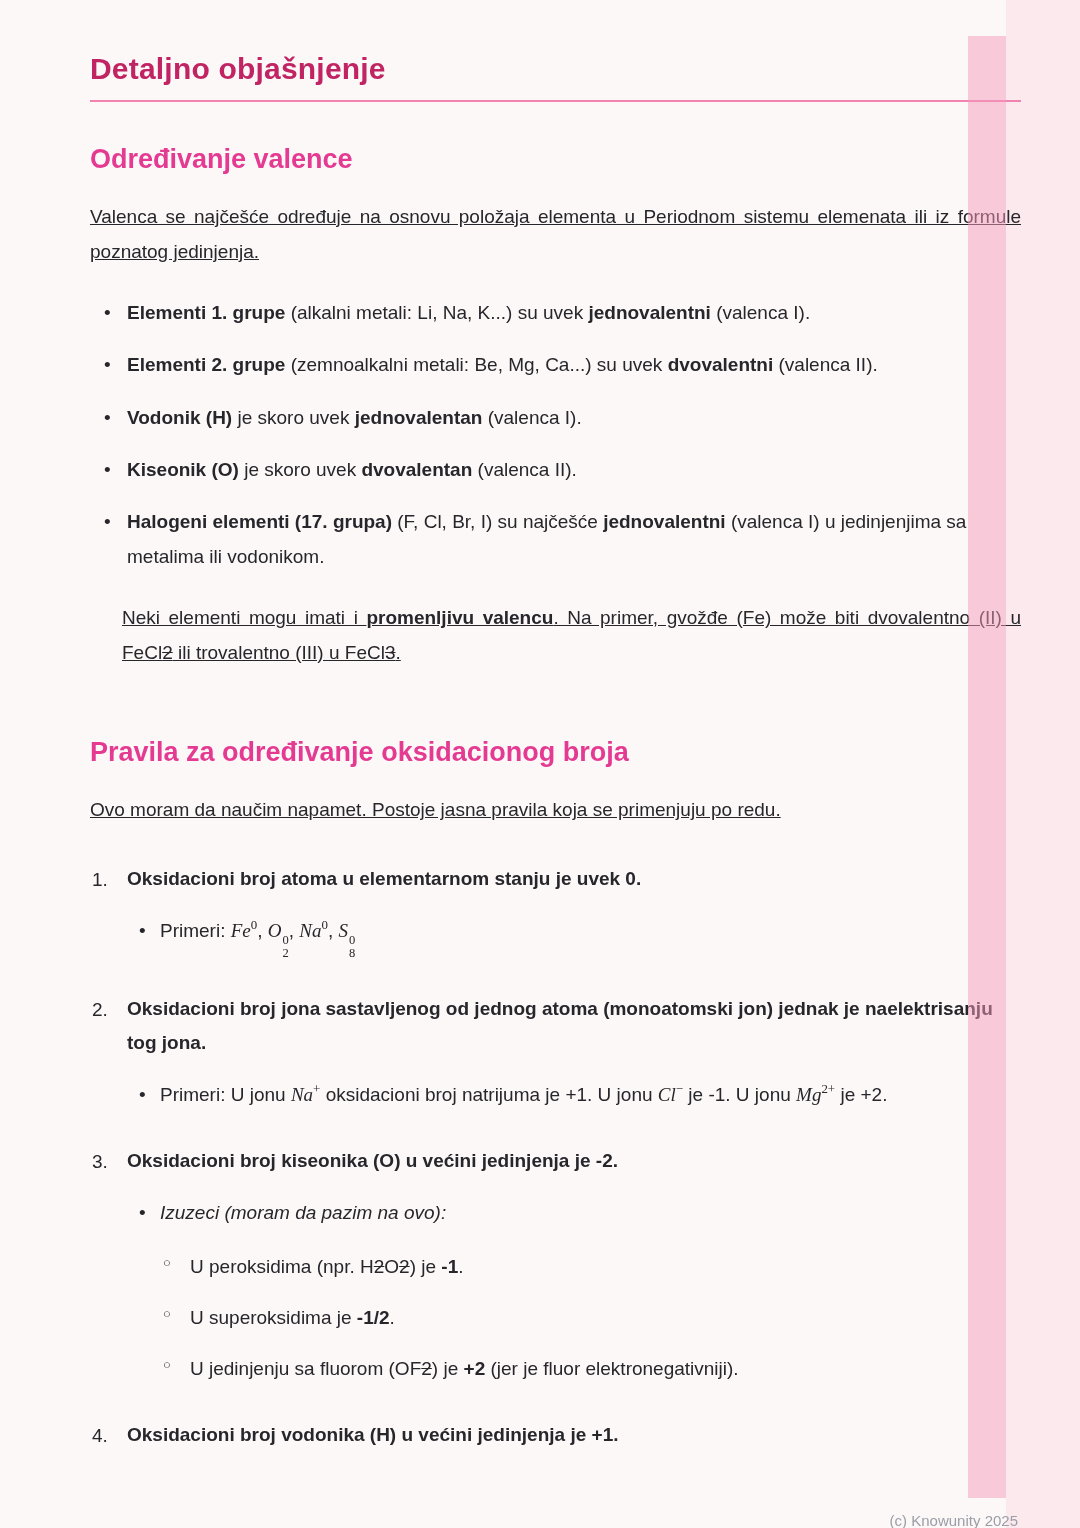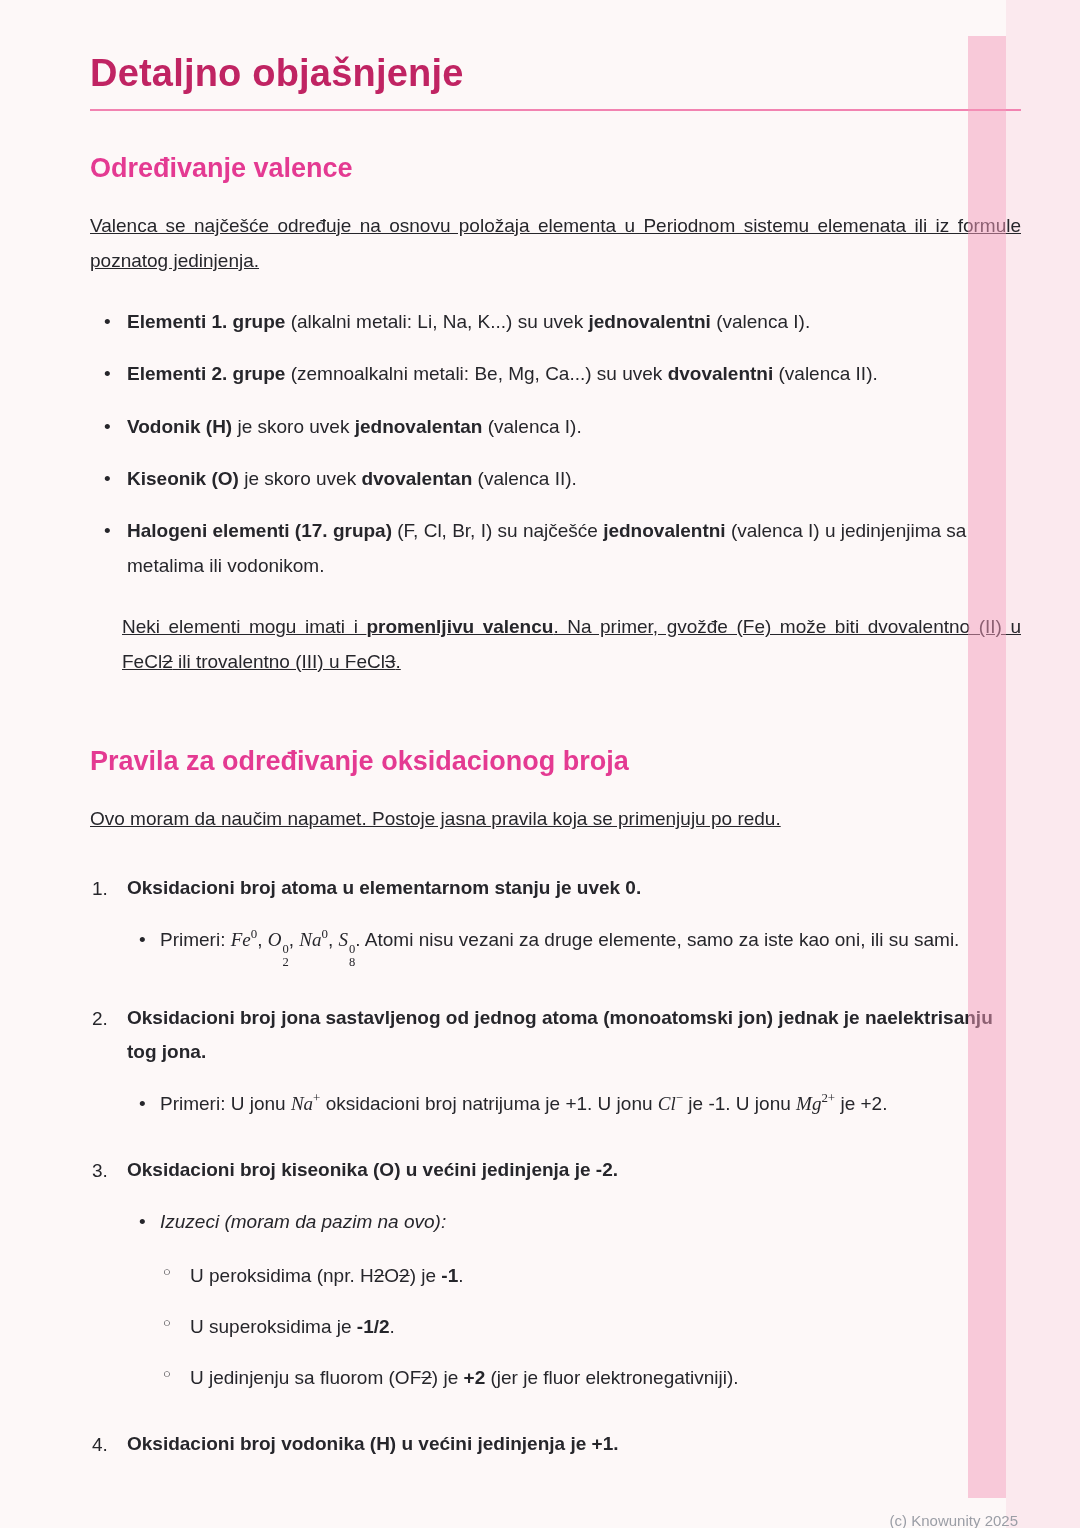--- a/index.html
+++ b/index.html
@@ -4,21 +4,21 @@
 <style>
   html,body{margin:0;padding:0;background:#fdf8f8;}
   .page{
     position:relative;width:1080px;height:1528px;overflow:hidden;
     background:#fdf8f8;color:#26262b;
     font-family:"Liberation Sans","DejaVu Sans",sans-serif;
   }
   .band{position:absolute;top:0;right:0;width:74px;height:100%;background:#fbe9ee;z-index:0;}
   .stripe{position:absolute;top:36px;right:74px;width:38px;height:1462px;background:rgba(244,154,186,.5);z-index:3;}
   .content{position:relative;z-index:1;padding:52px 59px 0 90px;}
-  h1{margin:0;font-size:38px;font-weight:700;color:#c02463;letter-spacing:.2px;}
+  h1{margin:0;font-size:30px;font-weight:700;color:#c02463;letter-spacing:.2px;}
   .rule{height:2px;background:#f283b1;margin-top:14px;}
   h2{margin:42px 0 0;font-size:27px;font-weight:700;color:#e43a92;}
   h2.second{margin-top:67px;}
   p.body{margin:24px 0 0;font-size:19px;line-height:1.85;text-align:justify;text-decoration:underline;}
   p.outro{margin-top:26px;margin-left:32px;}
 
   ul,ol{font-size:19px;line-height:1.85;}
   .blist{list-style:none;margin:26px 0 16px;padding:0;}
   .blist>li{position:relative;padding-left:37px;margin-bottom:17px;}
   .blist>li::before{content:"\2022";position:absolute;left:14px;top:0;}
@@ -77,21 +77,21 @@
     <ol class="nlist">
       <li>
         <div class="rule-title"><span class="b">Oksidacioni broj atoma u elementarnom stanju je uvek 0.</span></div>
         <ul class="sublist">
           <li><span>Primeri: </span><span class="math">Fe<sup>0</sup></span><span>, </span><span class="math">O<span class="supsub">
                   <span class="ss-sup">0</span>
                   <span class="ss-sub">2</span>
                 </span></span><span>, </span><span class="math">Na<sup>0</sup></span><span>, </span><span class="math">S<span class="supsub">
                   <span class="ss-sup">0</span>
                   <span class="ss-sub">8</span>
-                </span></span><span>. Atomi nisu vezani za druge elemente, samo za iste kao oni, ili su sami.</span></li>
+                </span></span></li>
         </ul>
       </li>
       <li>
         <div class="rule-title"><span class="b">Oksidacioni broj jona sastavljenog od jednog atoma (monoatomski jon) jednak je naelektrisanju tog jona.</span></div>
         <ul class="sublist">
           <li><span>Primeri: U jonu </span><span class="math">Na<sup>+</sup></span><span> oksidacioni broj natrijuma je +1. U jonu </span><span class="math">Cl<sup>−</sup></span><span> je -1. U jonu </span><span class="math">Mg<sup>2+</sup></span><span> je +2.</span></li>
         </ul>
       </li>
       <li>
         <div class="rule-title"><span class="b">Oksidacioni broj kiseonika (O) u većini jedinjenja je -2.</span></div>

